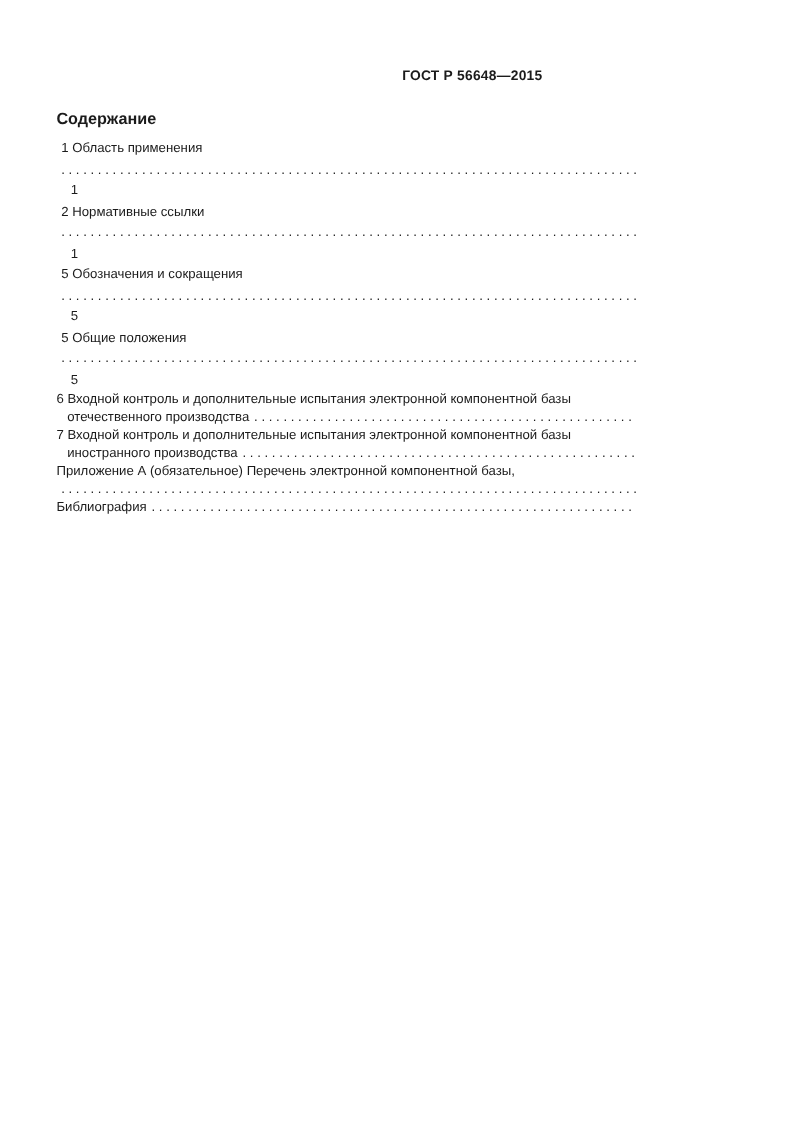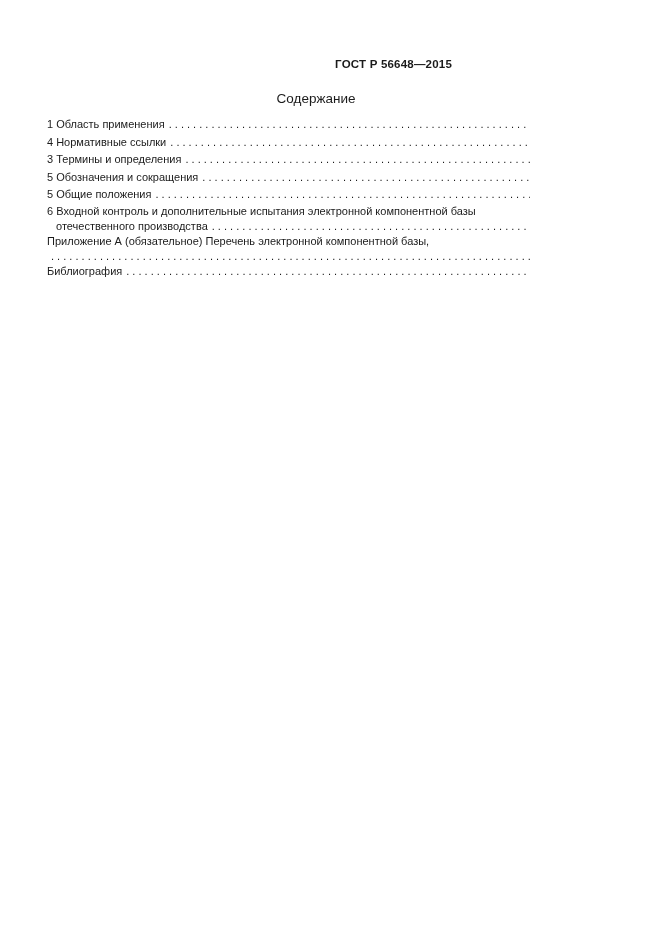--- a/index.html
+++ b/index.html
@@ -25,36 +25,36 @@
     font-size: 11.5px;
     font-weight: bold;
     letter-spacing: 0.2px;
     white-space: nowrap;
   }
   .doc-title {
     position: absolute;
     top: 91px;
     left: 47px;
     width: 538px;
-    text-align: center;
+    text-align: left;
     font-size: 13.5px;
-    font-weight: normal;
+    font-weight: bold;
   }
   .toc {
     position: absolute;
     top: 116px;
     left: 47px;
     width: 538px;
     font-size: 11px;
   }
   .row {
     display: flex;
     align-items: baseline;
   }
-  .s { line-height: 17.5px; }
+  .s { line-height: 17.5px; flex-direction: column; }
   .m { line-height: 15px; }
   .t { white-space: nowrap; }
   .wrap1 { white-space: nowrap; }
   .ind-a { padding-left: 9px; }
   .ind-b { padding-left: 75px; }
   .dots {
     flex: 1;
     overflow: hidden;
     white-space: nowrap;
     margin: 0 3px 0 4px;
@@ -87,30 +87,25 @@
 
   <div class="toc">
 
     <div class="row s">
       <span class="t">1 Область применения</span>
       <span class="dots"></span>
       <span class="pg">1</span>
     </div>
 
     <div class="row s">
-      <span class="t">4 Нормативные ссылки</span>
+      <span class="t">2 Нормативные ссылки</span>
       <span class="dots"></span>
       <span class="pg">1</span>
     </div>
 
-    <div class="row s">
-      <span class="t">3 Термины и определения</span>
-      <span class="dots"></span>
-      <span class="pg">2</span>
-    </div>
 
     <div class="row s">
       <span class="t">5 Обозначения и сокращения</span>
       <span class="dots"></span>
       <span class="pg">5</span>
     </div>
 
     <div class="row s">
       <span class="t">5 Общие положения</span>
       <span class="dots"></span>
@@ -119,20 +114,28 @@
 
     <div>
       <div class="m wrap1">6 Входной контроль и дополнительные испытания электронной компонентной базы</div>
       <div class="row m">
         <span class="t ind-a">отечественного производства</span>
         <span class="dots"></span>
         <span class="pg">7</span>
       </div>
     </div>
 
+    <div>
+      <div class="m wrap1">7 Входной контроль и дополнительные испытания электронной компонентной базы</div>
+      <div class="row m">
+        <span class="t ind-a">иностранного производства</span>
+        <span class="dots"></span>
+        <span class="pg">10</span>
+      </div>
+    </div>
 
     <div>
       <div class="m wrap1">Приложение А (обязательное) Перечень электронной компонентной базы,</div>
       <div class="row m">
         <span class="dots"></span>
         <span class="pg">15</span>
       </div>
     </div>
 
     <div class="row m">

